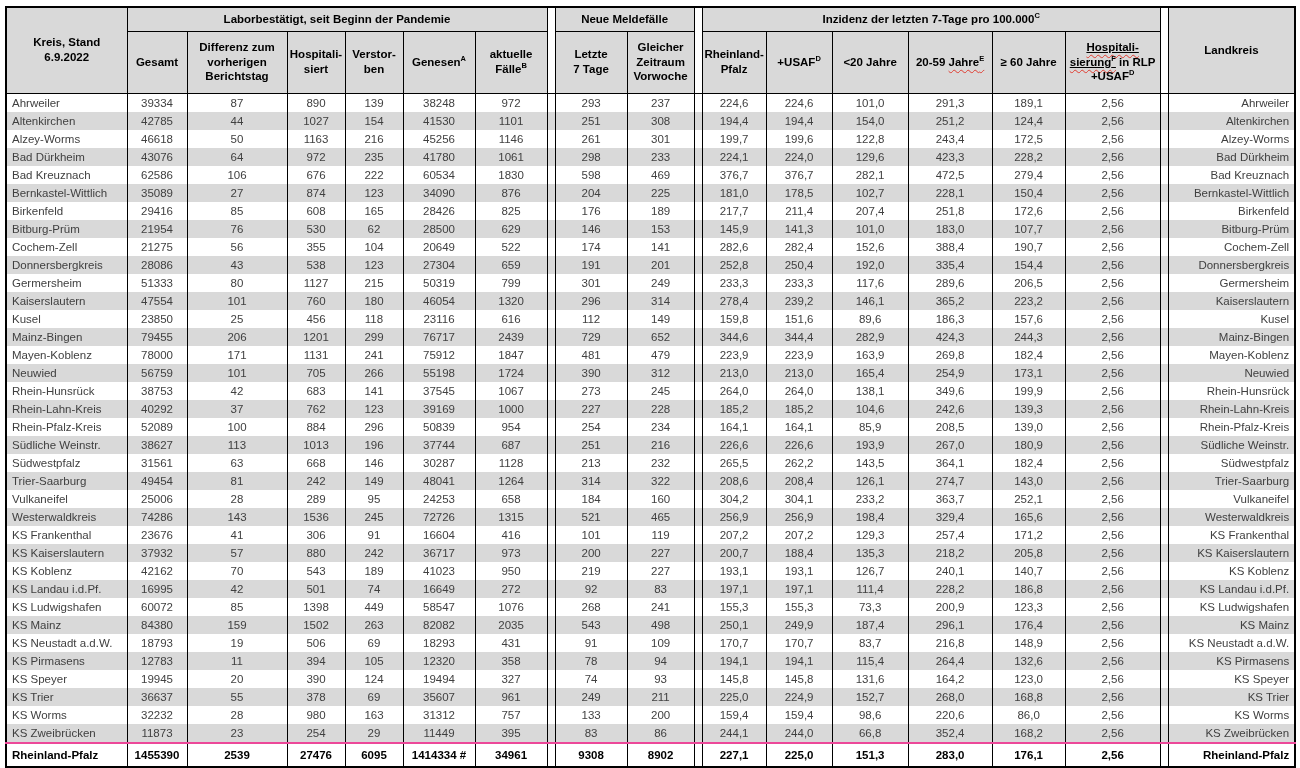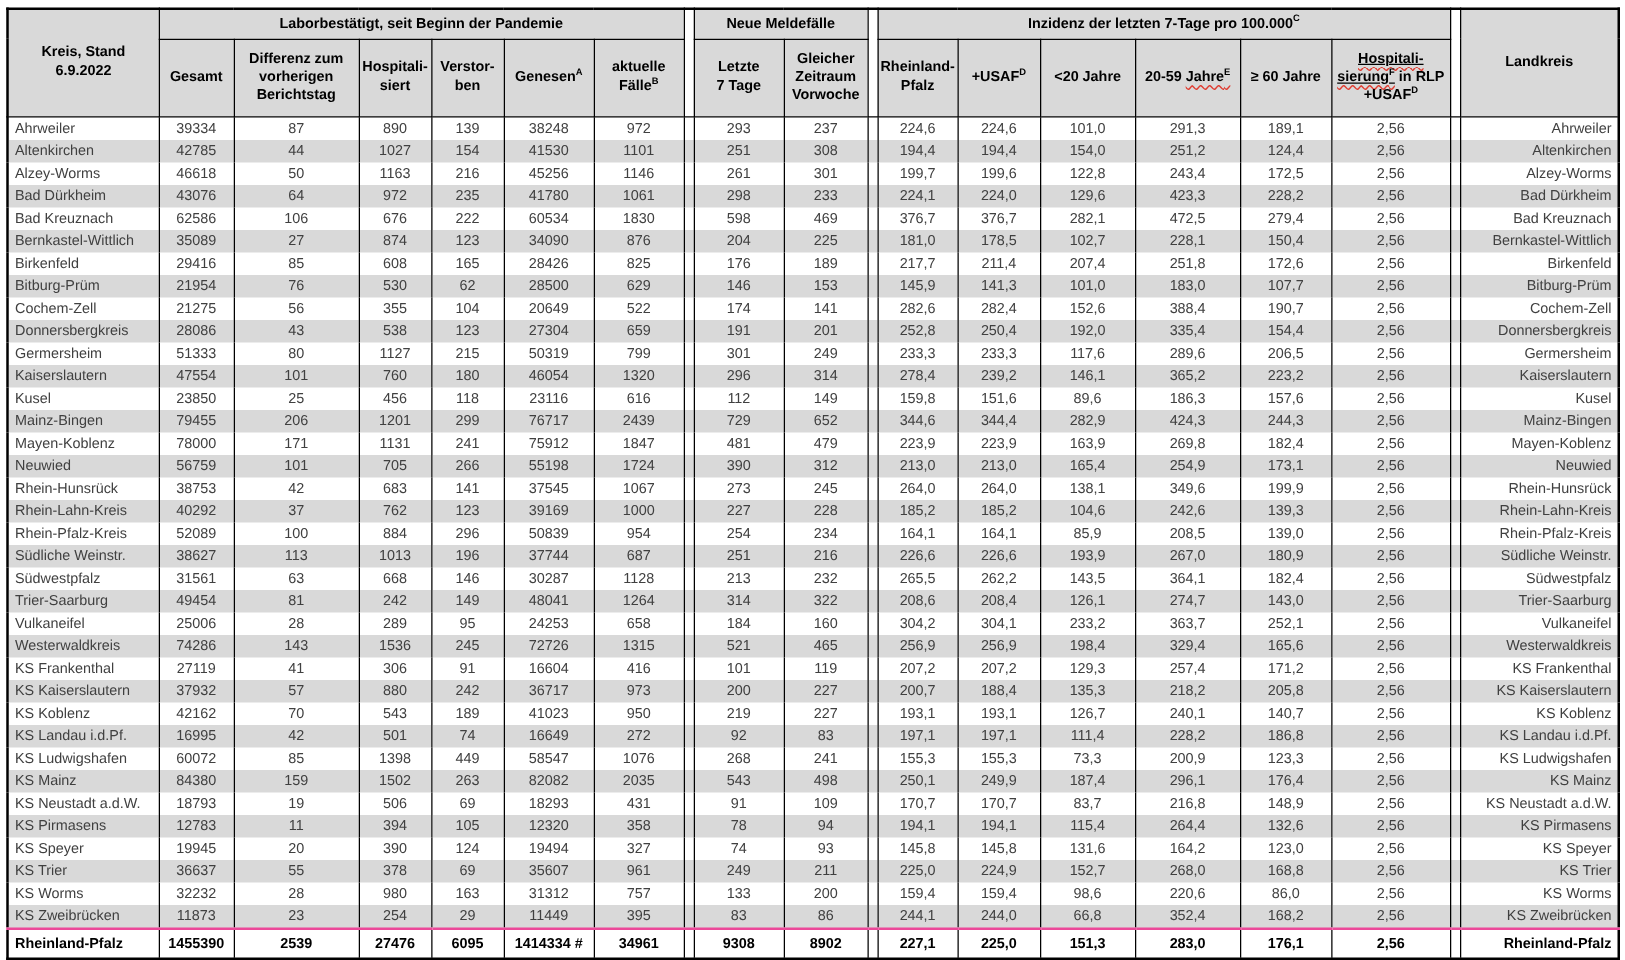--- a/index.html
+++ b/index.html
@@ -593,21 +593,21 @@
           <td>256,9</td>
           <td>198,4</td>
           <td>329,4</td>
           <td>165,6</td>
           <td>2,56</td>
           <td class="sp"></td>
           <td class="ar">Westerwaldkreis</td>
         </tr>
         <tr>
           <td class="al">KS Frankenthal</td>
-          <td>27119</td>
+          <td>23676</td>
           <td>41</td>
           <td>306</td>
           <td>91</td>
           <td>16604</td>
           <td>416</td>
           <td class="sp"></td>
           <td>101</td>
           <td>119</td>
           <td class="sp"></td>
           <td>207,2</td>

